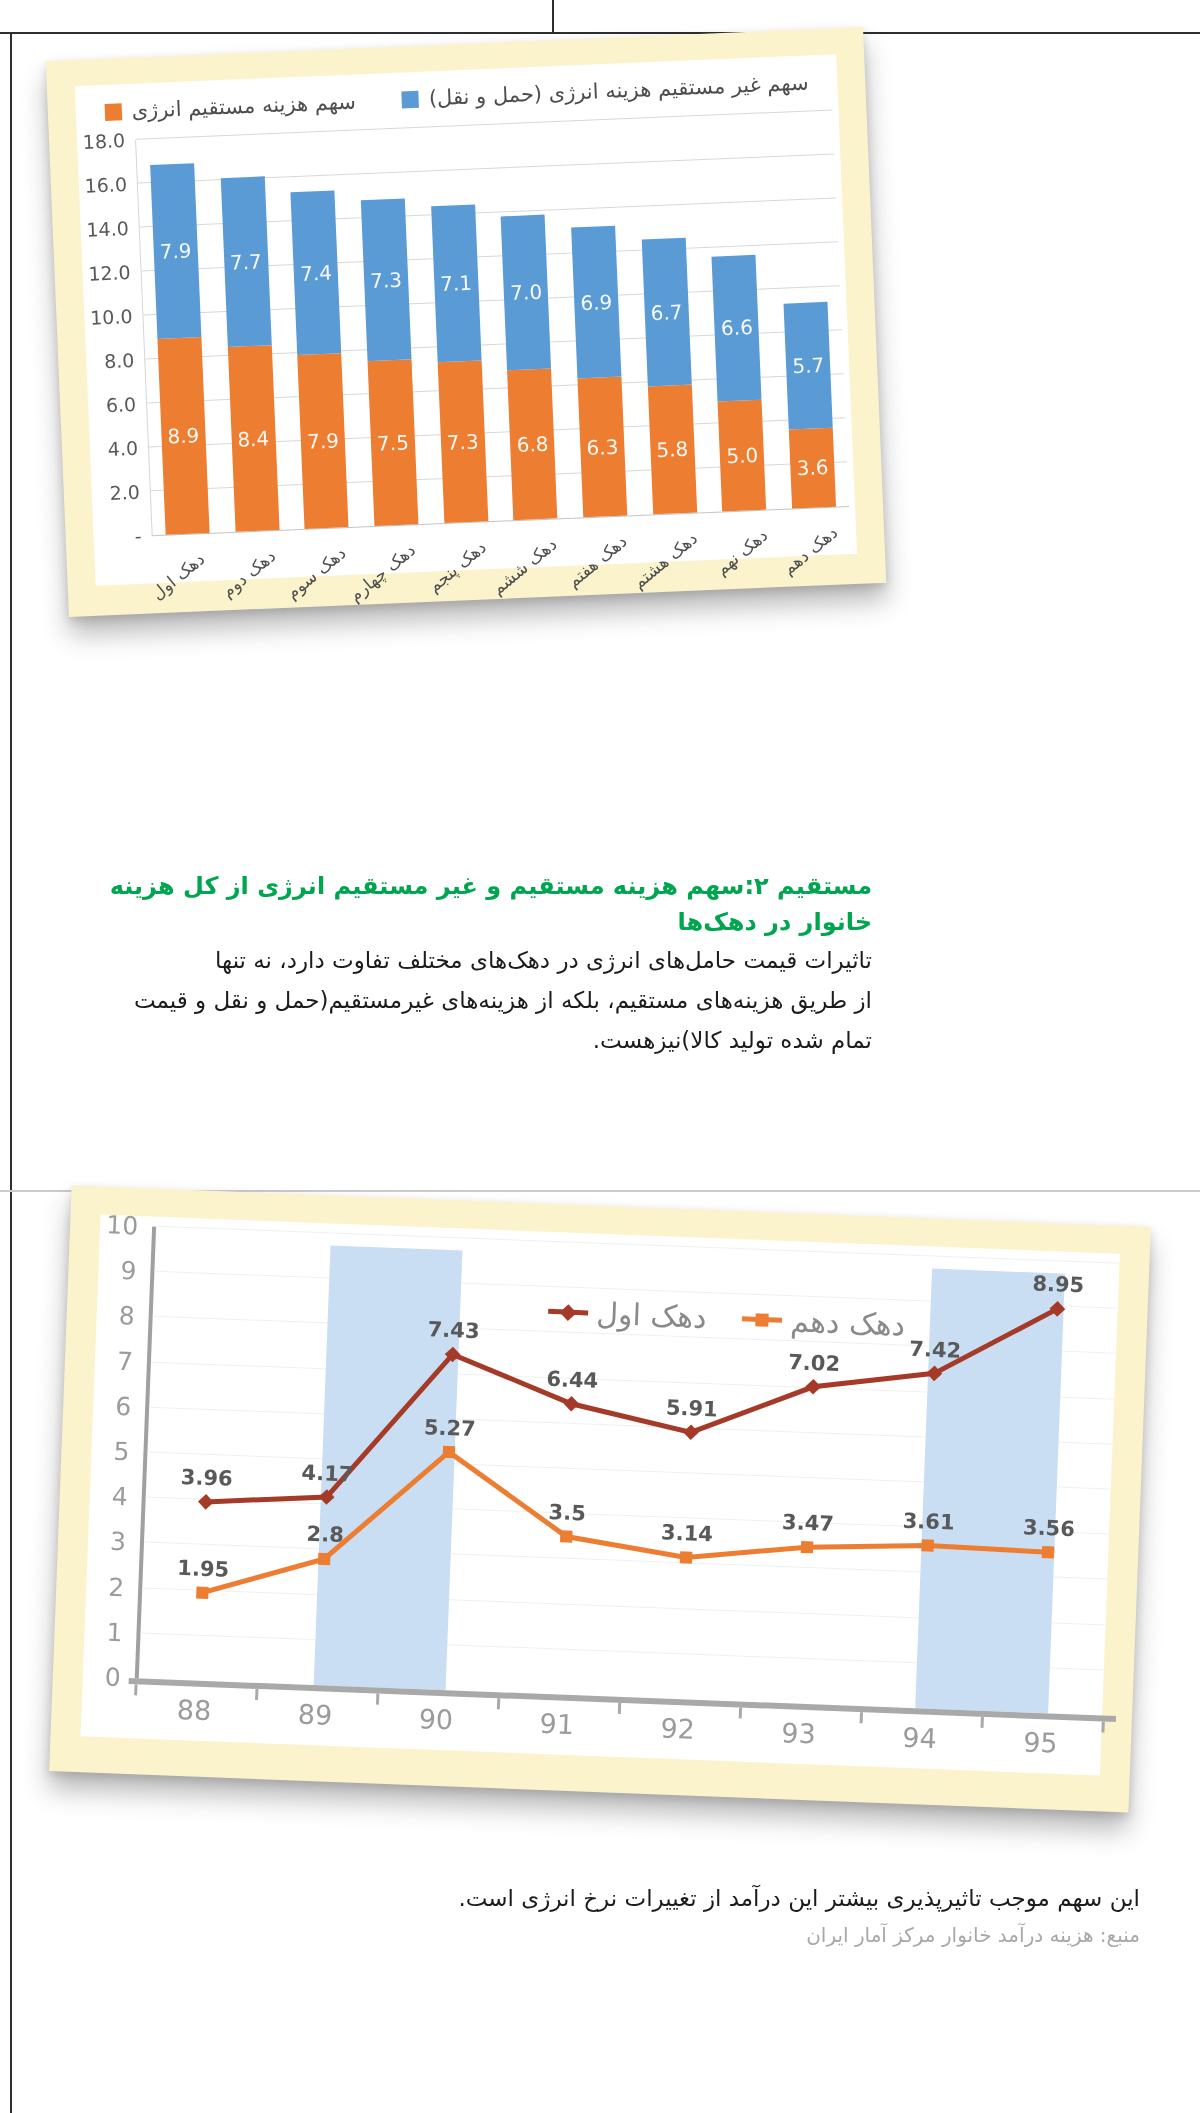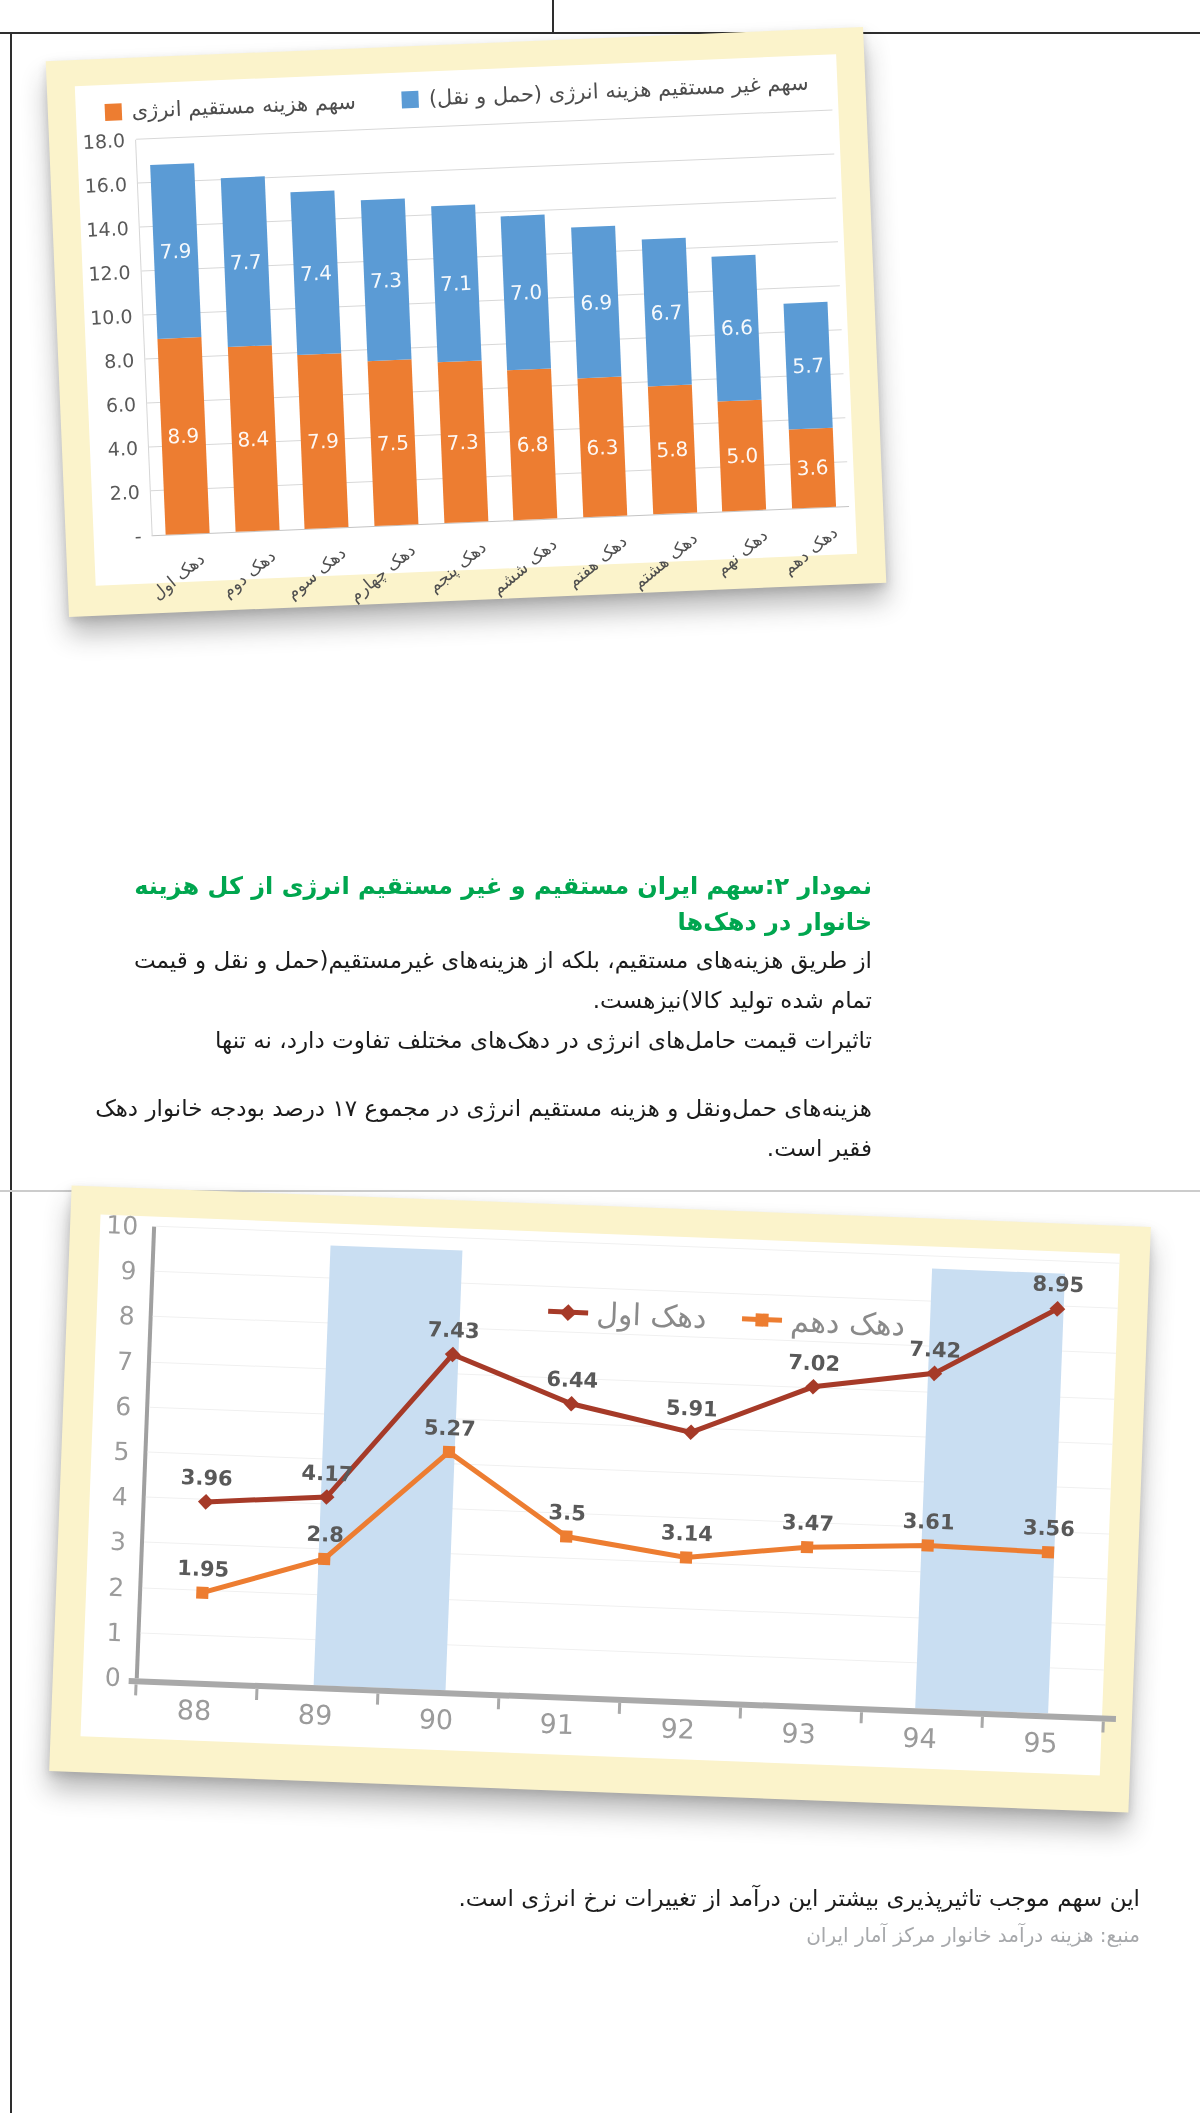--- a/index.html
+++ b/index.html
@@ -245,24 +245,23 @@
           <span>دهک نهم</span>
         </div>
         <div class="bc-xslot">
           <span>دهک دهم</span>
         </div>
       </div>
   </div>
 </div>
 
 <div class="textblock" id="text1">
-  <div class="sec-title">نمودار ۲:سهم ایران مستقیم و غیر مستقیم انرژی از کل هزینه خانوار در دهک‌ها</div>
+  <div class="sec-title">مستقیم ۲:سهم هزینه مستقیم و غیر مستقیم انرژی از کل هزینه خانوار در دهک‌ها</div>
+  <div class="sec-line">تاثیرات قیمت حامل‌های انرژی در دهک‌های مختلف تفاوت دارد، نه تنها</div>
   <div class="sec-line">از طریق هزینه‌های مستقیم، بلکه از هزینه‌های غیرمستقیم(حمل و نقل و قیمت تمام شده تولید کالا)نیزهست.</div>
-  <div class="sec-line">تاثیرات قیمت حامل‌های انرژی در دهک‌های مختلف تفاوت دارد، نه تنها</div>
-  <div class="sec-para2">هزینه‌های حمل‌ونقل و هزینه مستقیم انرژی در مجموع ۱۷ درصد بودجه خانوار دهک فقیر است.</div>
 </div>
 
 <div class="card" id="card2">
   <div class="card-inner">
     <div class="lc-wrap">
       <div class="lc-ylabels">
           <span style="bottom: 100%;">10</span>
           <span style="bottom: 90%;">9</span>
           <span style="bottom: 80%;">8</span>
           <span style="bottom: 70%;">7</span>

